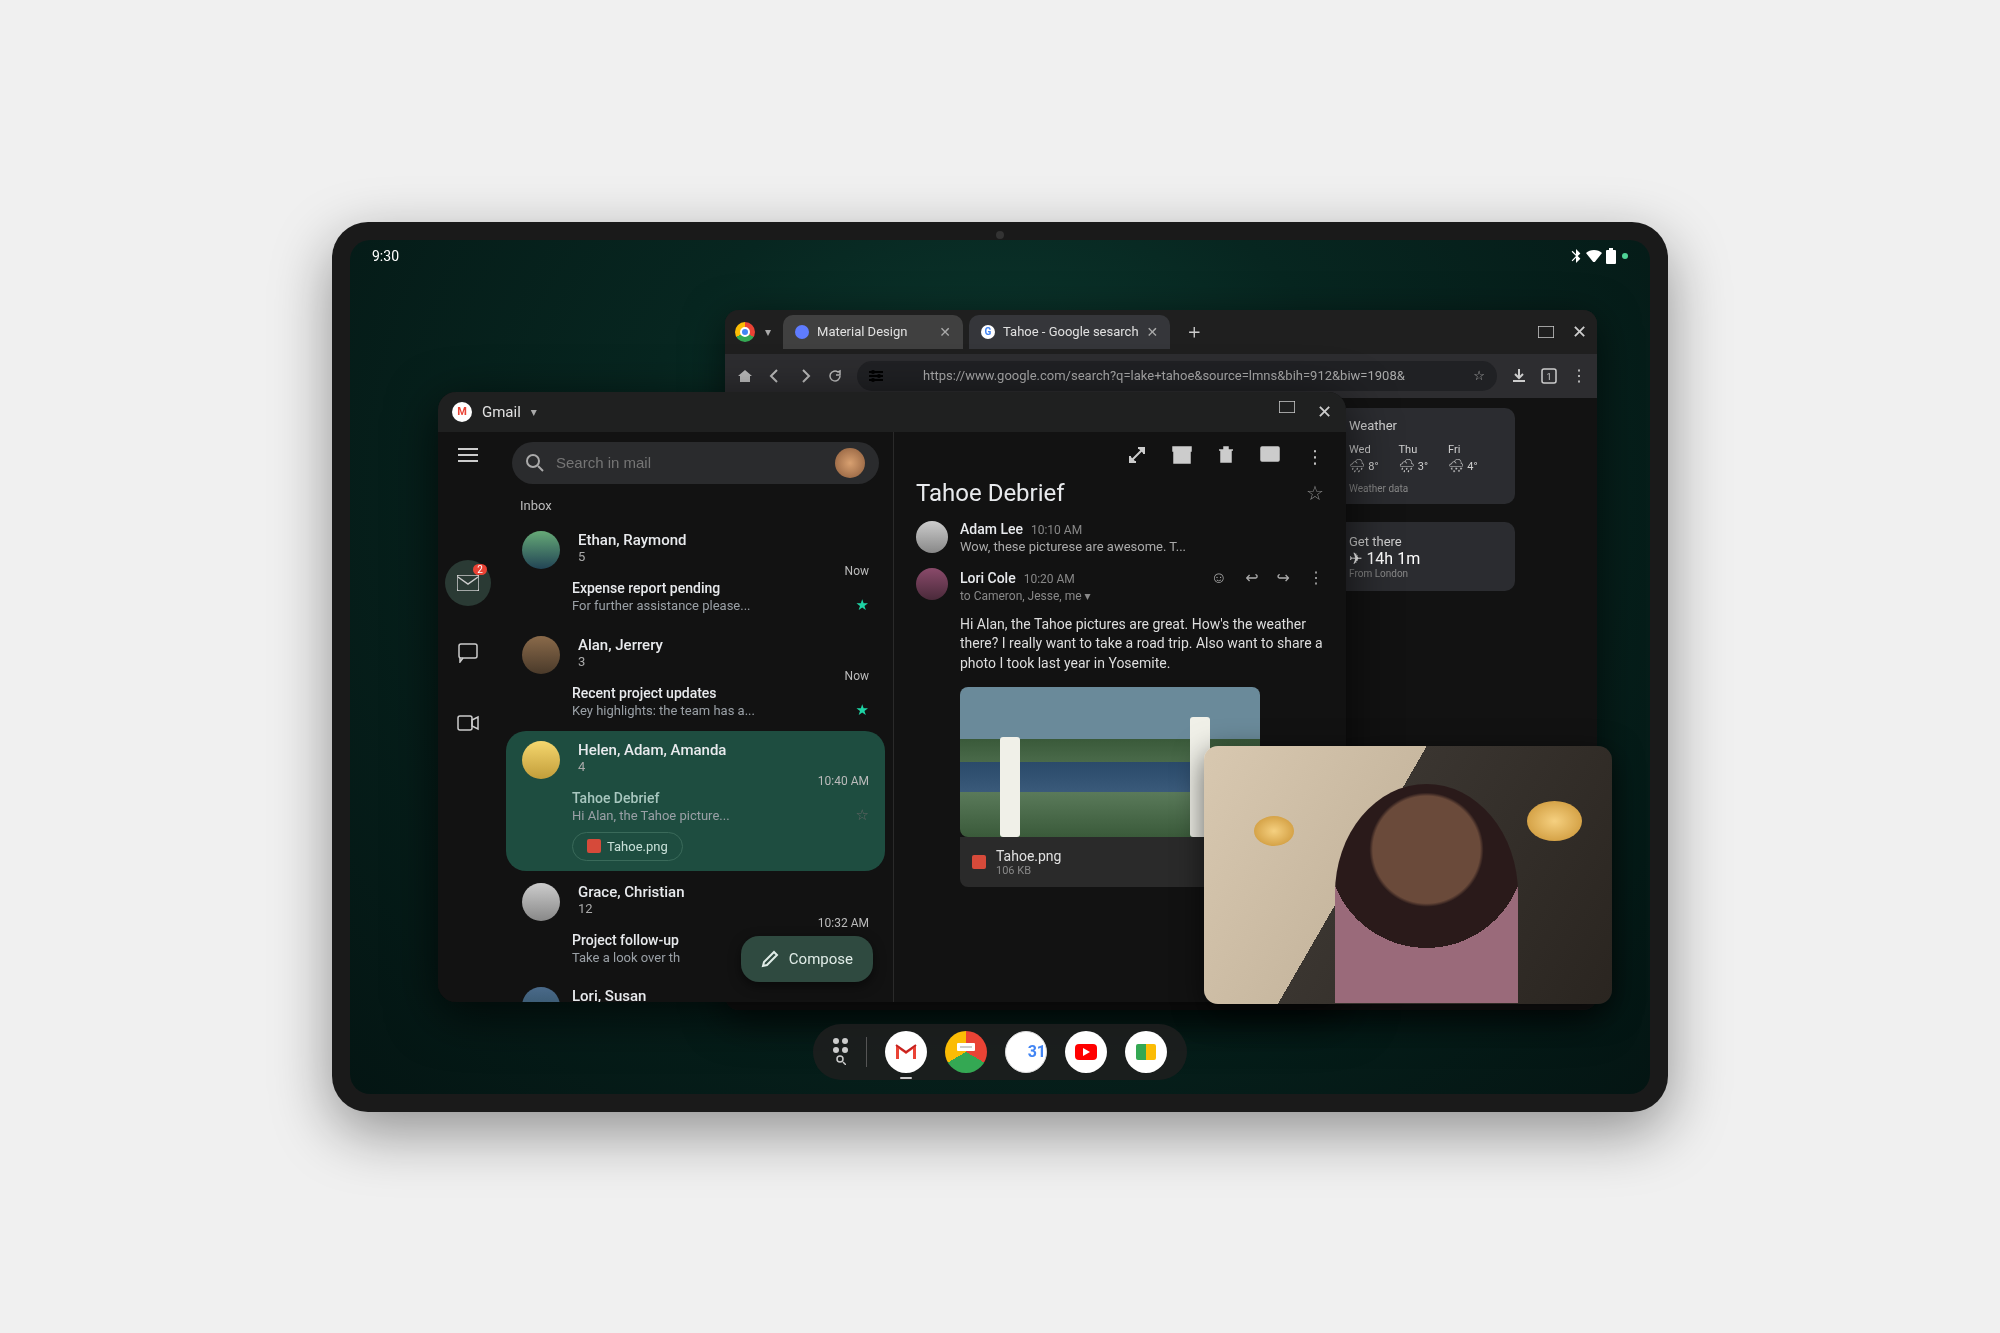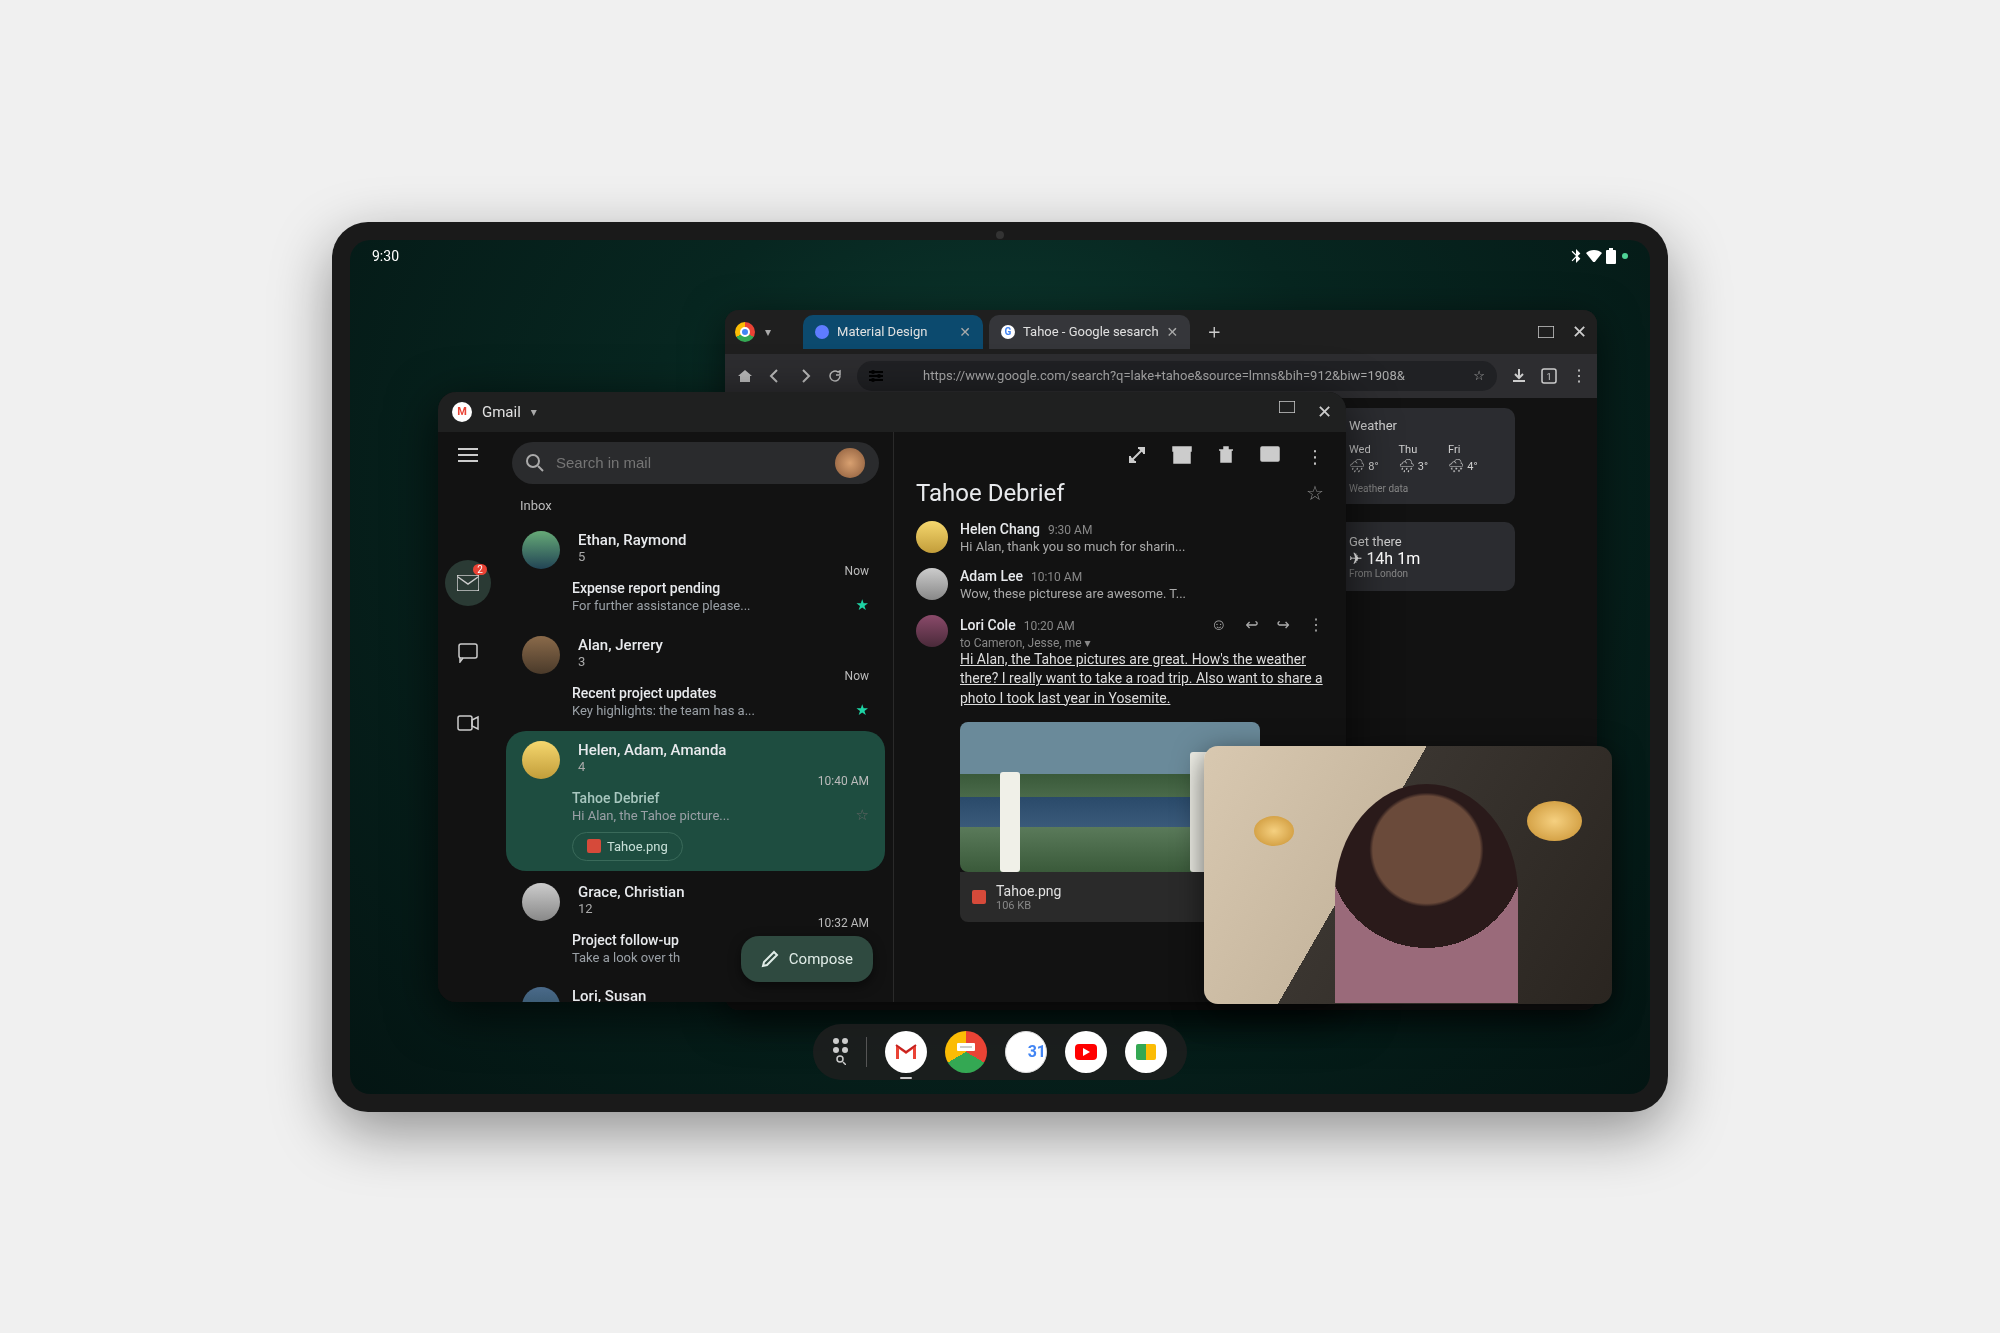--- a/index.html
+++ b/index.html
@@ -89,21 +89,21 @@
     background: #35363a;
     border-radius: 10px 10px 0 0;
     display:flex;
     align-items:center;
     padding: 0 12px;
     gap:8px;
     color:#e0e0e0;
     font-size:13px;
     min-width:180px;
   }
-  .tab.active { background:#0c4a6e;margin-left:20px; }
+  .tab.active { background:#404040; }
   .tab-icon { width:14px; height:14px; border-radius:50%; background:#5f7cff; flex-shrink:0;}
   .tab-icon.g { background: #fff; display:flex;align-items:center;justify-content:center;font-size:10px;font-weight:bold;color:#4285f4;}
   .tab-close { margin-left:auto; color:#aaa; font-size:14px; cursor:pointer;}
   .tab-add { color:#ccc; font-size:20px; margin:0 8px; cursor:pointer;}
   .chrome-winbtns { margin-left:auto; display:flex; gap:18px; color:#ccc; align-items:center;}
   .chrome-winbtns svg { fill:#ccc;}
 
   .chrome-toolbar {
     height: 44px;
     background:#2d2d30;
@@ -297,21 +297,21 @@
   .star-outline { margin-left:auto; color:#888; font-size:20px;}
 
   .msg { display:flex; gap:12px; margin-bottom:14px;}
   .msg-body { flex:1; min-width:0;}
   .msg-head { display:flex; align-items:baseline; gap:8px;}
   .msg-sender { color:#e8eaed; font-size:14px; font-weight:500;}
   .msg-time { color:#888; font-size:12px;}
   .msg-actions { margin-left:auto; display:flex; gap:18px; color:#aaa;}
   .msg-snippet { color:#aaa; font-size:13px; margin-top:2px; white-space:nowrap; overflow:hidden; text-overflow:ellipsis;}
   .msg-recipients { color:#888; font-size:12px; margin-top:2px;}
-  .msg-text { color:#ddd; font-size:14px; line-height:1.4;text-decoration:underline;}
+  .msg-text { color:#ddd; font-size:14px; margin-top:12px; line-height:1.4;}
 
   .photo {
     width:300px; height:150px; border-radius:8px; margin-top:14px;
     background: linear-gradient(to bottom, #6a8a9a 0%, #6a8a9a 35%, #3a5a3a 35%, #4a6a4a 50%, #2a4a6a 50%, #3a5a7a 70%, #5a7a5a 70%, #3a5a3a 100%);
     position:relative; overflow:hidden;
   }
   .photo::before,.photo::after{content:'';position:absolute;bottom:0;width:20px;background:#f0f0e8;border-radius:3px;}
   .photo::before{height:100px;left:40px;}
   .photo::after{height:120px;right:50px;}
   .attach-bar { background:#2a2a2a; height:50px; display:flex;align-items:center;padding:0 12px;gap:10px;margin-top:0;width:300px;border-radius:0 0 8px 8px;}
@@ -650,30 +650,20 @@
                   <path d="M1 3l9 6 9-6"></path>
                 </svg>
               </span>
             <span style="font-size:18px;">⋮</span>
           </div>
           <div class="subject-row">
             <span class="detail-subject">Tahoe Debrief</span>
             <span class="star-outline">☆</span>
           </div>
 
-          <div class="msg">
-            <div class="avatar xs b"></div>
-            <div class="msg-body">
-              <div class="msg-head">
-                  <span class="msg-sender">Helen Chang</span>
-                  <span class="msg-time">9:30 AM</span>
-                </div>
-              <div class="msg-snippet">Hi Alan, thank you so much for sharin...</div>
-            </div>
-          </div>
 
           <div class="msg">
             <div class="avatar xs c"></div>
             <div class="msg-body">
               <div class="msg-head">
                   <span class="msg-sender">Adam Lee</span>
                   <span class="msg-time">10:10 AM</span>
                 </div>
               <div class="msg-snippet">Wow, these picturese are awesome. T...</div>
             </div>

